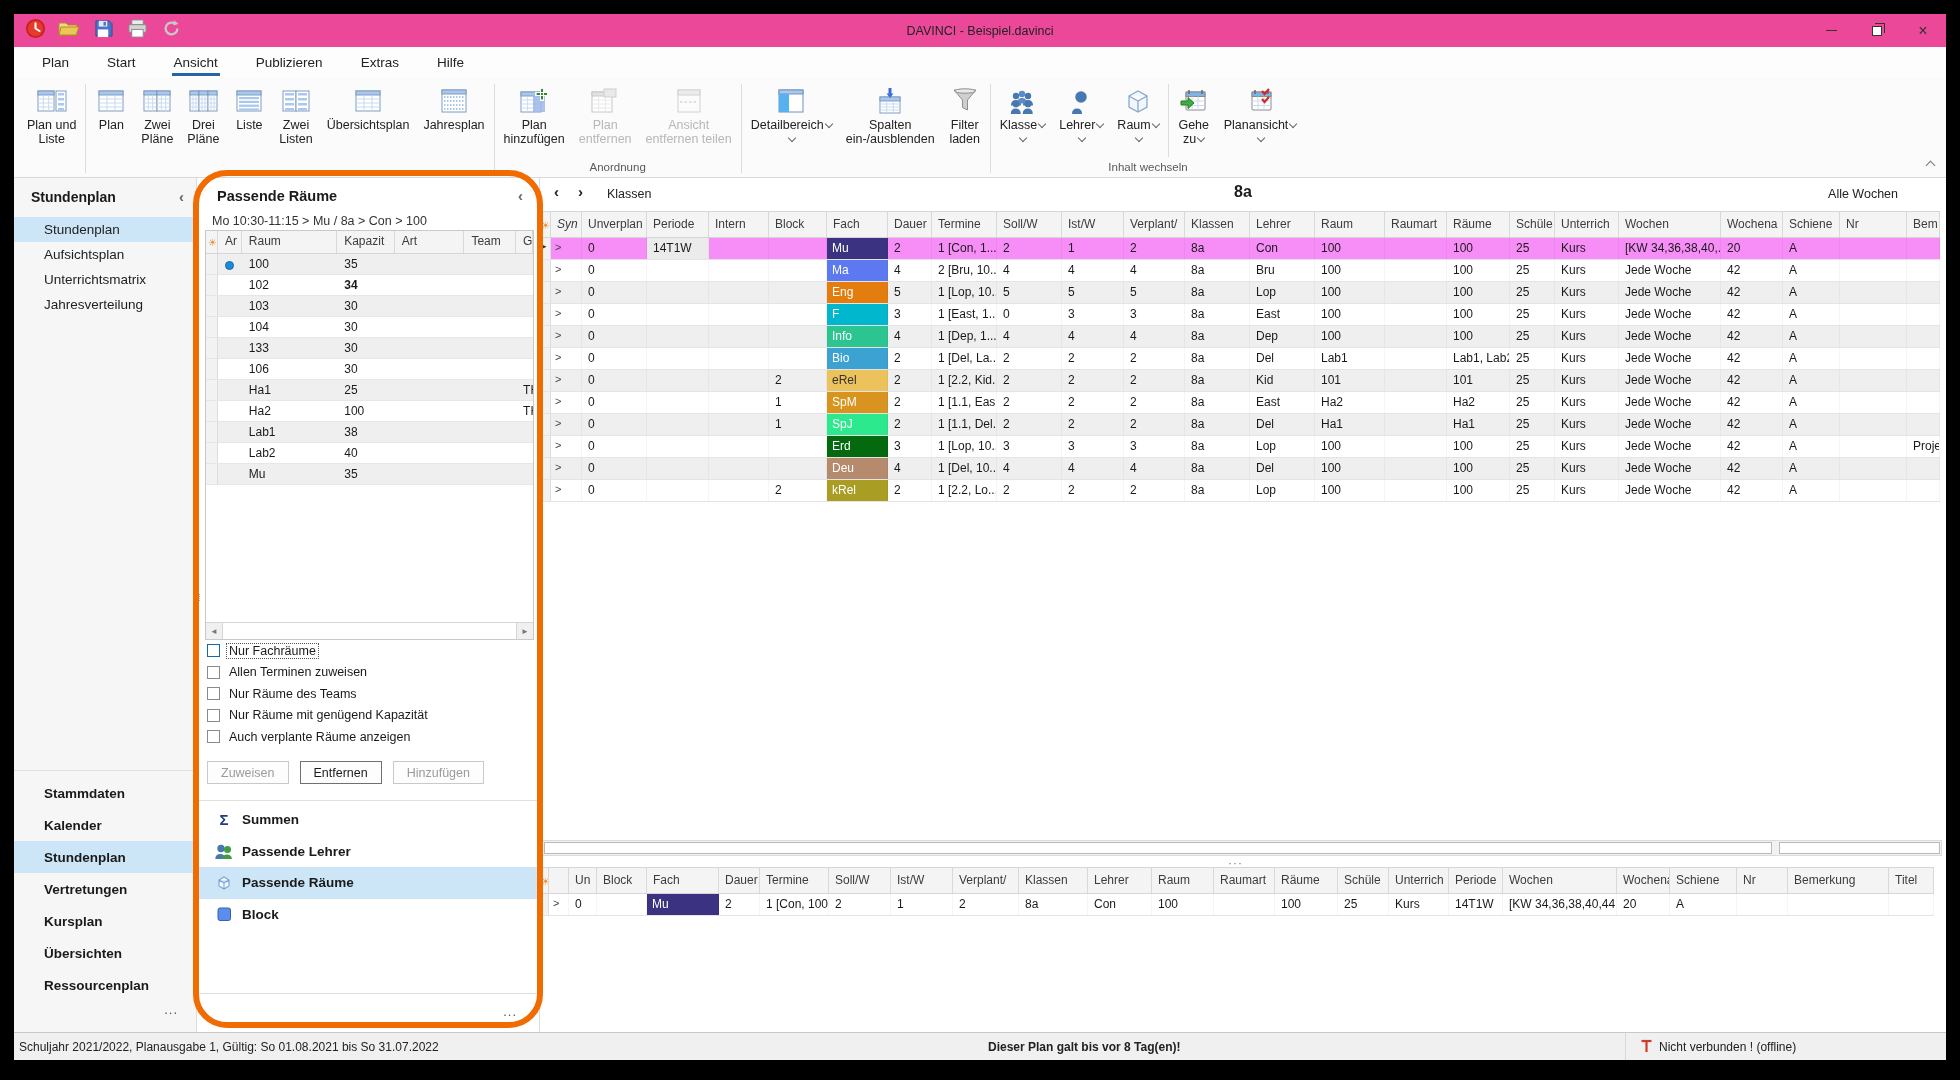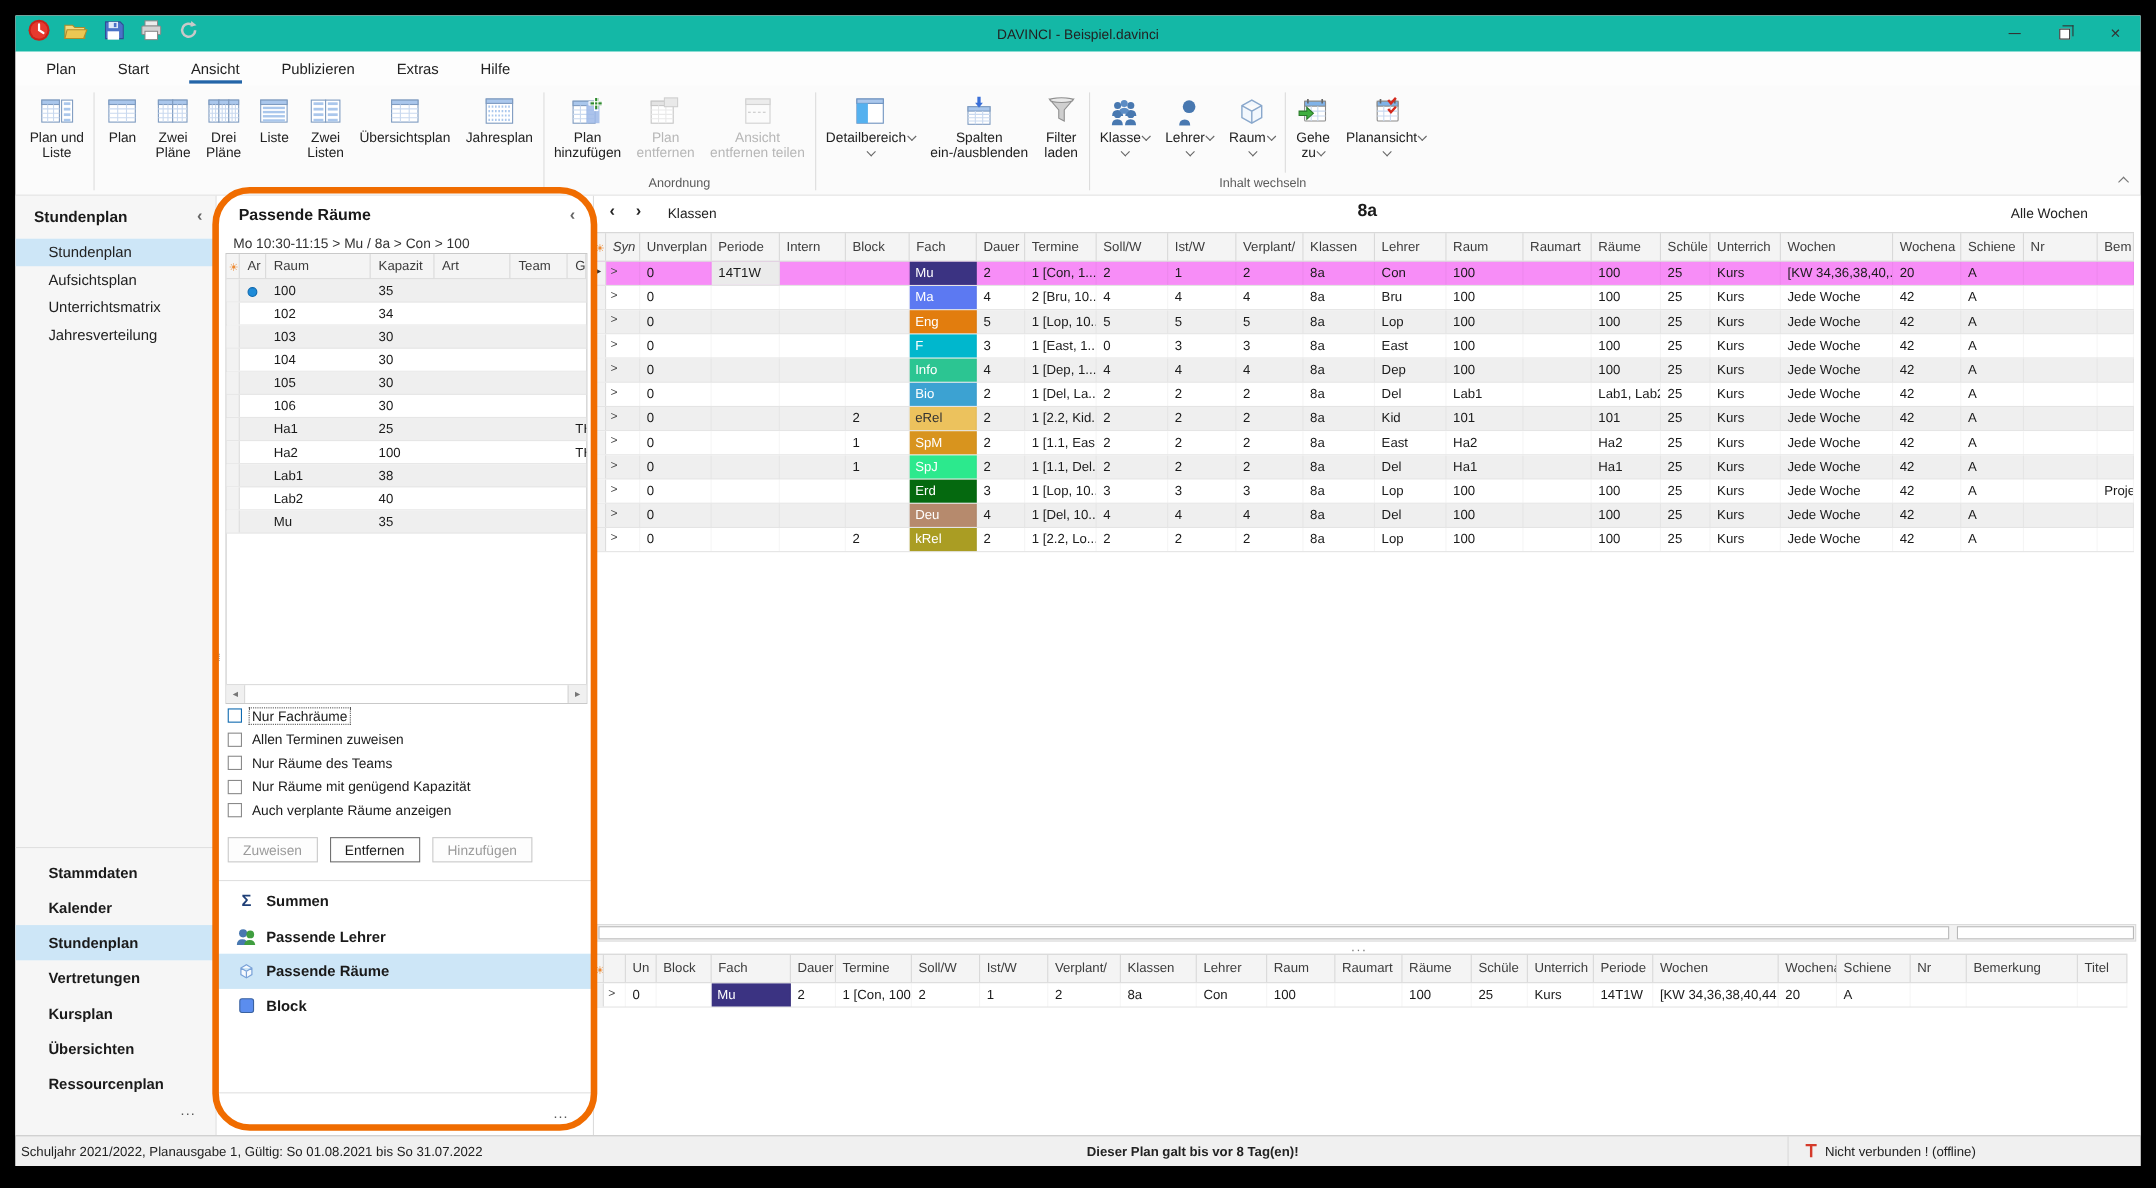--- a/index.html
+++ b/index.html
@@ -1,21 +1,21 @@
 <!DOCTYPE html>
 <html><head>
 <meta charset="utf-8">
 <style>
   * { margin:0; padding:0; box-sizing:border-box; }
   html,body { width:1960px; height:1080px; background:#000; font-family:"Liberation Sans","DejaVu Sans",sans-serif; overflow:hidden; }
   .screen { position:relative; width:1960px; height:1080px; background:#000; }
   .window { position:absolute; left:14px; top:14px; width:1932px; height:1046px; background:#fff; overflow:hidden; }
 
   
-  .titlebar { position:relative; height:33px; background:#14b8a6; }
+  .titlebar { position:relative; height:33px; background:#ec4899; }
   .qa-icons { position:absolute; left:8px; top:4px; display:flex; gap:8px; align-items:center; }
   .qa-btn { width:26px; height:24px; display:flex; align-items:center; justify-content:center; }
   .win-title { position:absolute; left:0; right:0; top:0; height:33px; display:flex; align-items:center; justify-content:center; font-size:12.5px; color:#222; }
   .win-controls { position:absolute; right:0; top:0; height:33px; display:flex; }
   .win-btn { width:46px; height:33px; display:flex; align-items:center; justify-content:center; color:#333; }
   .ic-min { width:11px; height:1.5px; background:#333; }
   .ic-restore { position:relative; width:10px; height:10px; border:1.2px solid #333; background:#fff; }
   .ic-restore:before { content:""; position:absolute; left:2px; top:-4px; width:9px; height:9px; border:1.2px solid #333; border-left:none; border-bottom:none; }
   .ic-close { font-size:16px; line-height:1; }
 
@@ -577,21 +577,21 @@
                 <div class="pn-c" style="width: 96px;">100</div>
                 <div class="pn-c" style="width: 58px;">35</div>
                 <div class="pn-c" style="width: 70px;"></div>
                 <div class="pn-c" style="width: 52px;"></div>
                 <div class="pn-c" style="width: 17px;"></div>
               </div>
               <div class="pn-r">
                 <div class="pn-c markercell" style="width: 12px;"></div>
                 <div class="pn-c" style="width: 24px;"></div>
                 <div class="pn-c" style="width: 96px;">102</div>
-                <div class="pn-c" style="width: 58px;">34</div>
+                <div class="pn-c" style="width: 58px; font-weight: bold;">34</div>
                 <div class="pn-c" style="width: 70px;"></div>
                 <div class="pn-c" style="width: 52px;"></div>
                 <div class="pn-c" style="width: 17px;"></div>
               </div>
               <div class="pn-r alt">
                 <div class="pn-c markercell" style="width: 12px;"></div>
                 <div class="pn-c" style="width: 24px;"></div>
                 <div class="pn-c" style="width: 96px;">103</div>
                 <div class="pn-c" style="width: 58px;">30</div>
                 <div class="pn-c" style="width: 70px;"></div>
@@ -603,21 +603,21 @@
                 <div class="pn-c" style="width: 24px;"></div>
                 <div class="pn-c" style="width: 96px;">104</div>
                 <div class="pn-c" style="width: 58px;">30</div>
                 <div class="pn-c" style="width: 70px;"></div>
                 <div class="pn-c" style="width: 52px;"></div>
                 <div class="pn-c" style="width: 17px;"></div>
               </div>
               <div class="pn-r alt">
                 <div class="pn-c markercell" style="width: 12px;"></div>
                 <div class="pn-c" style="width: 24px;"></div>
-                <div class="pn-c" style="width: 96px;">105</div>
+                <div class="pn-c" style="width: 96px;">133</div>
                 <div class="pn-c" style="width: 58px;">30</div>
                 <div class="pn-c" style="width: 70px;"></div>
                 <div class="pn-c" style="width: 52px;"></div>
                 <div class="pn-c" style="width: 17px;"></div>
               </div>
               <div class="pn-r">
                 <div class="pn-c markercell" style="width: 12px;"></div>
                 <div class="pn-c" style="width: 24px;"></div>
                 <div class="pn-c" style="width: 96px;">106</div>
                 <div class="pn-c" style="width: 58px;">30</div>

